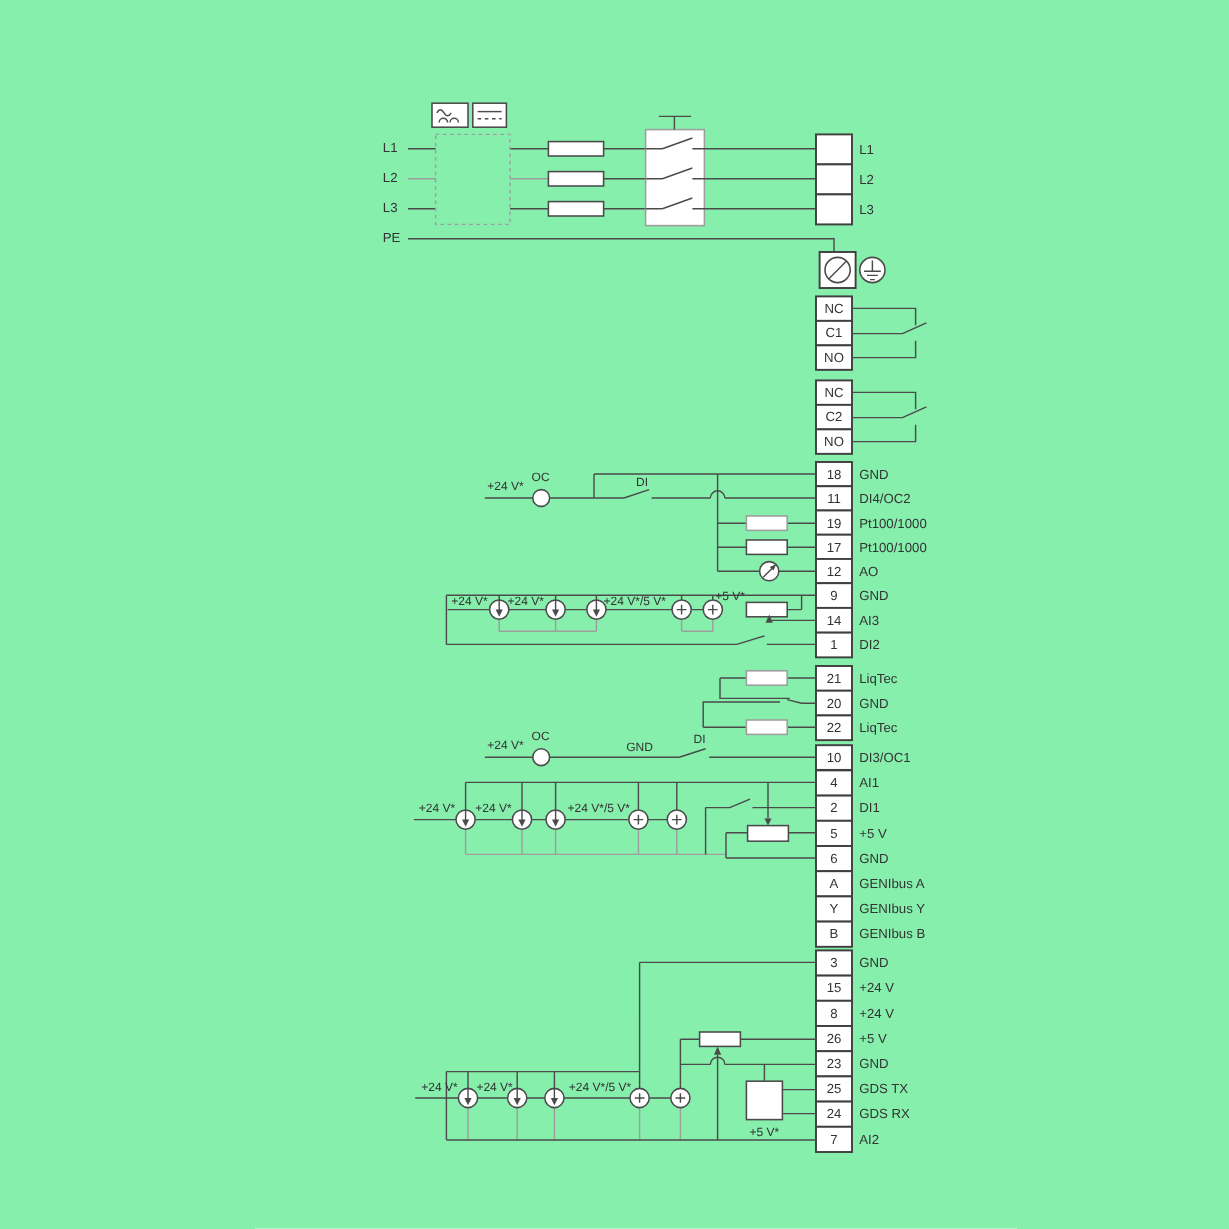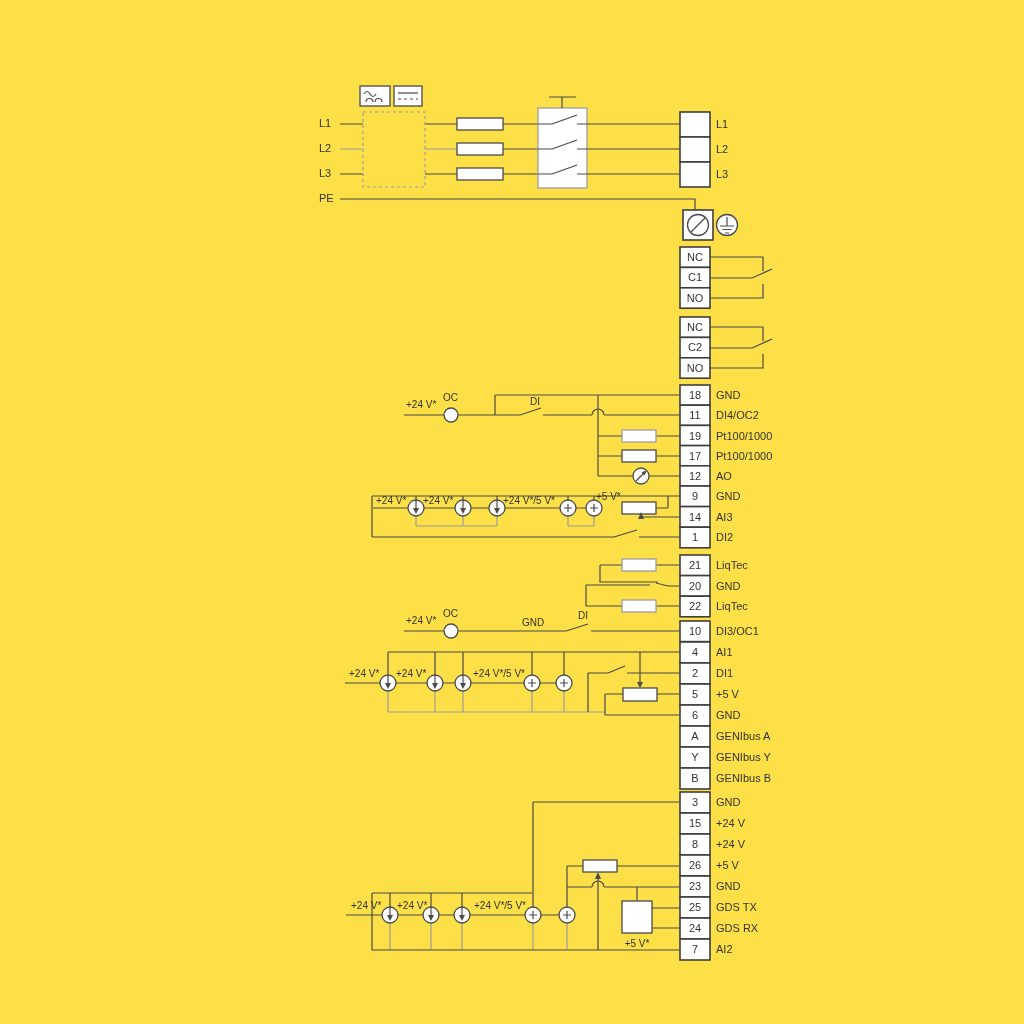--- a/index.html
+++ b/index.html
@@ -1,16 +1,16 @@
 <!DOCTYPE html>
 <html><head>
 <meta charset="utf-8">
 <style>
   html,body{margin:0;padding:0;background:#ffffff;}
-  .stage{width:1024px;height:1024px;position:relative;background:#fde047;overflow:hidden;}
+  .stage{width:1024px;height:1024px;position:relative;background:#86efac;overflow:hidden;}
   svg{font-family:"Liberation Sans",sans-serif;}
   .w{stroke:#4b4b4b;stroke-width:1.2;fill:none;}
   .wg{stroke:#9e9e9e;stroke-width:1.2;fill:none;}
   .cell{fill:#ffffff;stroke:#3f3f3f;stroke-width:1.6;}
   .comp{fill:#ffffff;stroke:#4b4b4b;stroke-width:1.3;}
   .compg{fill:#ffffff;stroke:#9e9e9e;stroke-width:1.3;}
   .dash{fill:none;stroke:#9e9e9e;stroke-width:1.2;stroke-dasharray:3,3;}
   .fill{fill:#4b4b4b;stroke:none;}
   text{fill:#333333;}
   .t{font-size:11px;}

